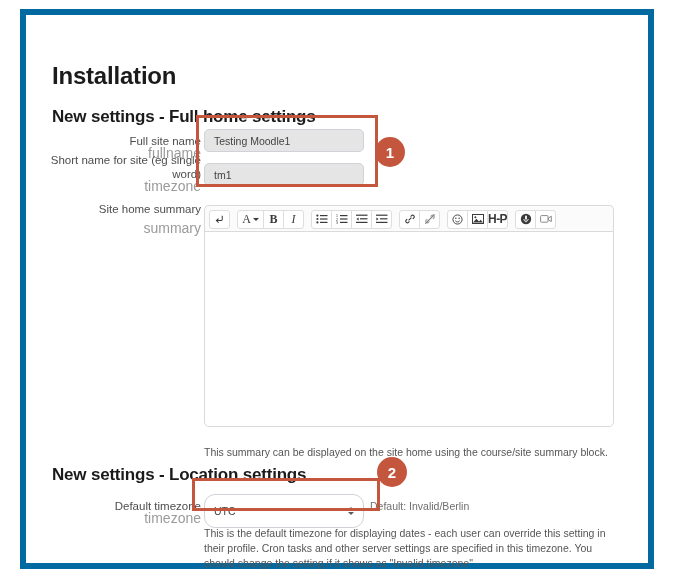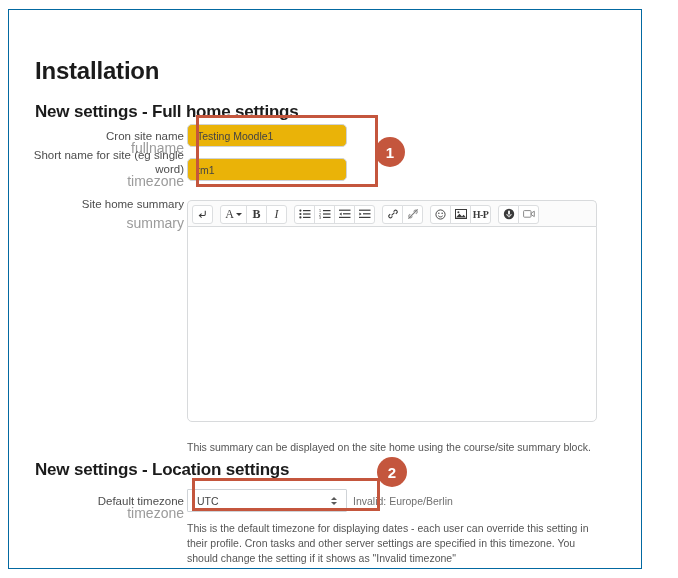--- a/index.html
+++ b/index.html
@@ -13,25 +13,25 @@
   .screen {
     position: relative;
     width: 678px;
     height: 578px;
     background: #ffffff;
     overflow: hidden;
     box-sizing: border-box;
   }
   .page-frame {
     position: absolute;
-    left: 8px;
+    left: 20px;
     top: 9px;
     width: 634px;
     height: 560px;
-    border: 1px solid #0369a1;
+    border: 6px solid #0369a1;
     box-sizing: border-box;
     background: #ffffff;
   }
   .content {
     position: absolute;
     left: 0;
     top: 0;
     width: 100%;
     height: 100%;
   }
@@ -71,21 +71,21 @@
     color: #9b9b9b;
     font-size: 14px;
     line-height: 11px;
   }
 
   .text-input {
     position: absolute;
     box-sizing: border-box;
     border: 1px solid #cfd3d7;
     border-radius: 5px;
-    background: #eab308;
+    background: #e5e5e5;
     font-family: "Liberation Sans", sans-serif;
     font-size: 10.5px;
     color: #444444;
     padding: 0 9px;
     outline: none;
   }
   .text-input::placeholder { color: #a8a8a8; }
 
   
   .editor-wrap {
@@ -130,22 +130,22 @@
   }
   .tb-group .tb-btn:first-child { margin-left: 0; border-radius: 3px 0 0 3px; }
   .tb-group .tb-btn:last-child { border-radius: 0 3px 3px 0; }
   .tb-group .tb-btn:only-child { border-radius: 3px; }
   .tb-btn svg { display: block; }
   .tb-btn .glyph-serif {
     font-family: "Liberation Serif", serif;
     font-size: 12px;
   }
   .tb-btn .h5p-txt {
-    font-family: Liberation Serif, serif;
-    font-size: 10px;
+    font-family: Liberation Sans, sans-serif;
+    font-size: 12px;
     font-weight: bold;
     letter-spacing: -0.6px;
   }
 
   .editor-body {
     position: absolute;
     left: 0;
     top: 26px;
     width: 410px;
     height: 196px;
@@ -161,27 +161,27 @@
     color: #555555;
     font-size: 10.5px;
     line-height: 15px;
   }
 
   
   .select-box {
     position: absolute;
     box-sizing: border-box;
     border: 1px solid #cfd3d7;
-    border-radius: 1px;
+    border-radius: 11px;
     background: #ffffff;
     font-size: 10.5px;
     color: #444444;
     display: flex;
     align-items: center;
-    padding: 10px 9px;
+    padding: 16px 9px;
   }
   .select-arrow {
     position: absolute;
     right: 9px;
     top: 50%;
     transform: translateY(-50%);
     display: flex;
     flex-direction: column;
     gap: 2px;
   }
@@ -225,21 +225,21 @@
 <body>
 
 <div class="screen">
   <div class="page-frame">
     <div class="content">
 
       <div class="page-title">Installation</div>
 
       <div class="section-heading sh-home">New settings - Full home settings</div>
 
-      <div class="field-label" style="left:18px; top:119px; width:157px;">Cron site name</div>
+      <div class="field-label" style="left:18px; top:119px; width:157px;">Full site name</div>
       <div class="field-sublabel" style="left:18px; top:133px; width:157px;">fullname</div>
       <input class="text-input" style="left: 178px; top: 114px; width: 160px; height: 23px;" value="Testing Moodle1">
 
       <div class="field-label" style="left:18px; top:138px; width:157px;text-align:right;">Short name for site (eg single word)</div>
       <div class="field-sublabel" style="left:18px; top:166px; width:157px;">timezone</div>
       <input class="text-input" style="left: 178px; top: 148px; width: 160px; height: 23px;" value="tm1">
 
       <div class="field-label" style="left:18px; top:187px; width:157px;">Site home summary</div>
       <div class="field-sublabel" style="left:18px; top:201px; width:157px;margin-top:7px;">summary</div>
 
@@ -374,21 +374,21 @@
       <div class="field-sublabel" style="left:18px; top:498px; width:157px;">timezone</div>
 
       <div class="select-box" style="left:178px; top:479px; width:160px; height:23px;">
         <span>UTC</span>
         <span class="select-arrow">
           <span class="up"></span>
             <span class="down"></span>
         </span>
       </div>
 
-      <div class="default-note" style="left:344px; top:485px;">Invalid: Europe/Berlin</div>
+      <div class="default-note" style="left:344px; top:485px;">Default: Invalid/Berlin</div>
 
       <div class="help-text" style="left:178px; top:511px; width:420px;">This is the default timezone for displaying dates - each user can override this setting in their profile. Cron tasks and other server settings are specified in this timezone. You should change the setting if it shows as "Invalid timezone"</div>
 
     </div>
   </div>
 
   <div class="hl-box" style="left:196px; top:115px; width:182px; height:72px;"></div>
   <div class="badge" style="left:375px; top:137px; width:30px; height:30px;">1</div>
 
   <div class="hl-box" style="left:192px; top:478px; width:188px; height:33px;"></div>

